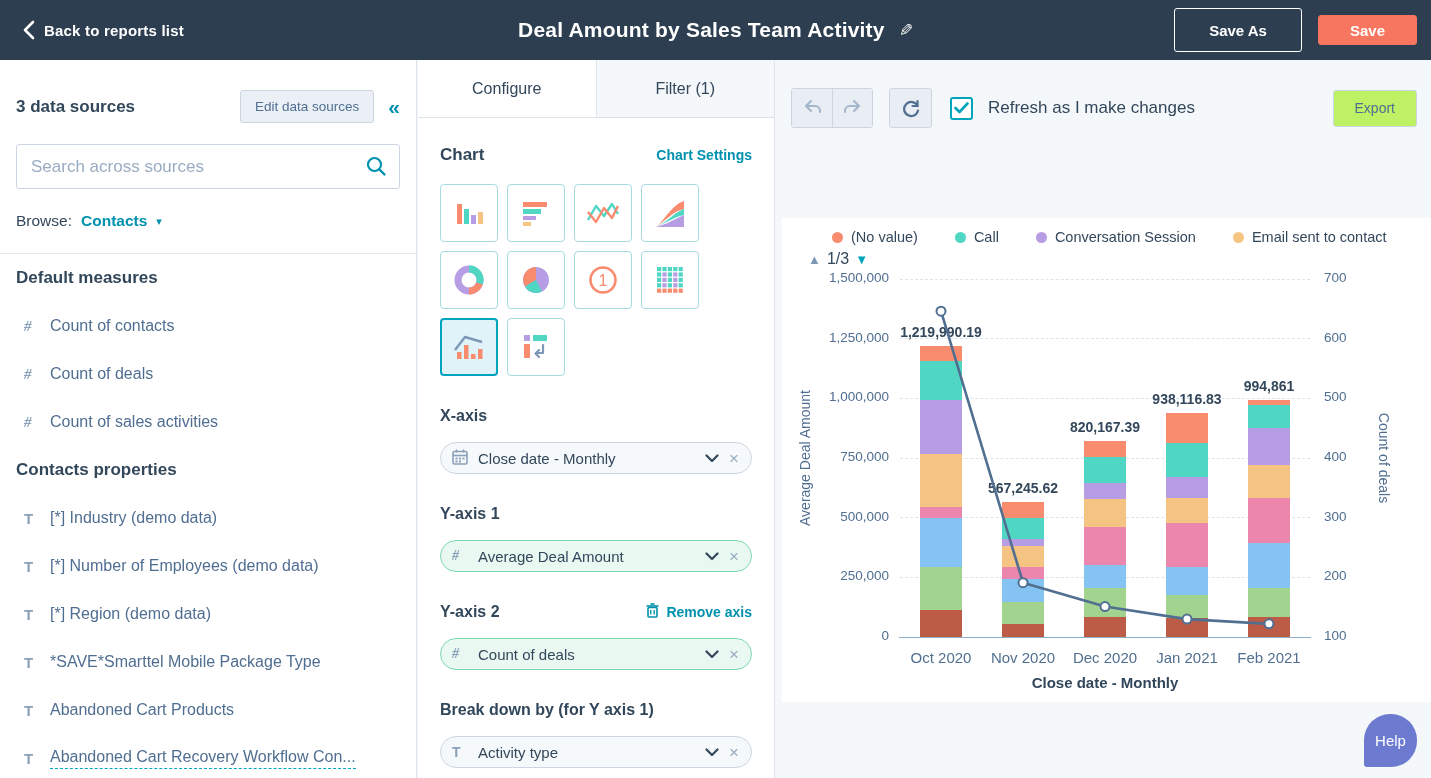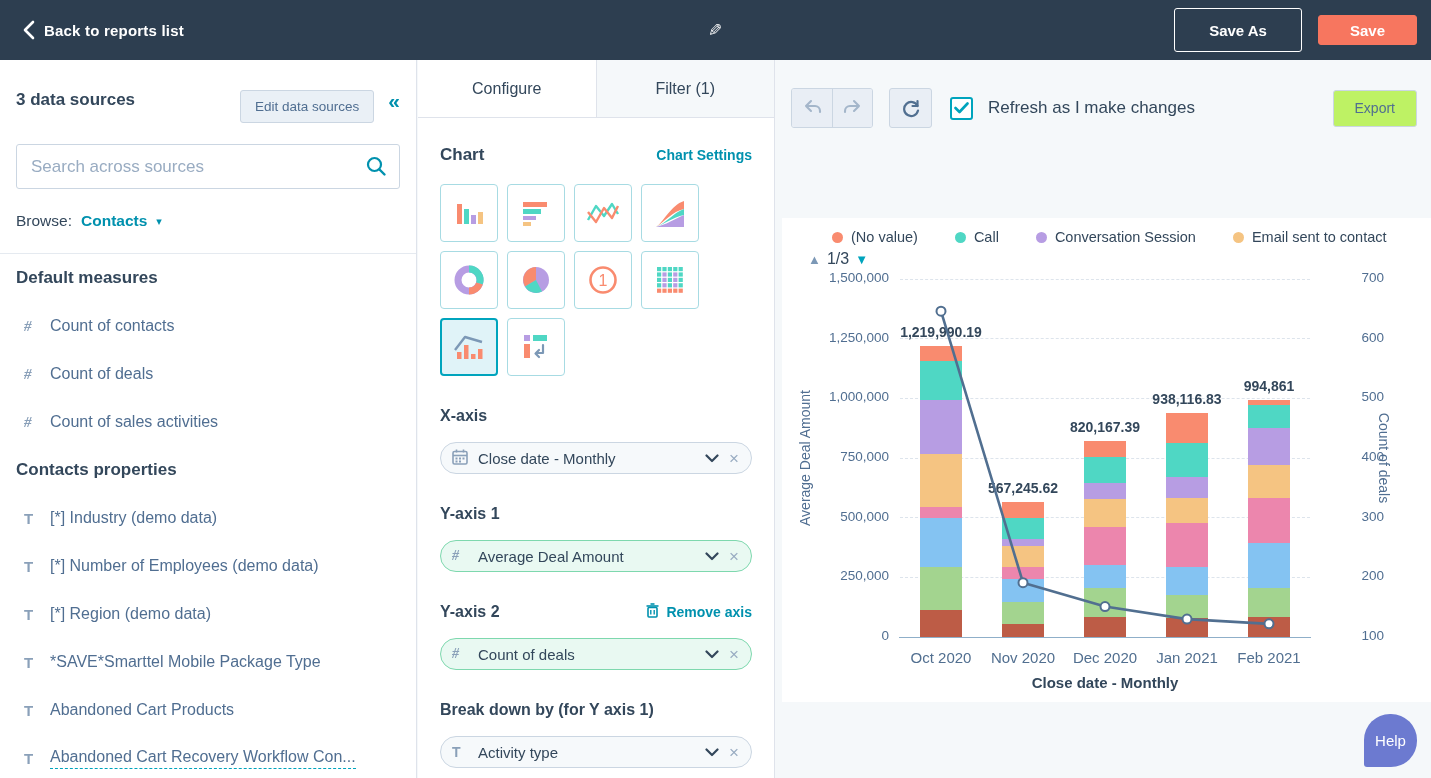--- a/index.html
+++ b/index.html
@@ -19,21 +19,21 @@
   .pencil { font-size:17px; transform:scaleX(-1); opacity:.95; }
   .hdr-btns { position:absolute; right:14px; top:0; height:60px; display:flex; align-items:center; gap:16px; }
   .btn-saveas { height:44px; padding:0 34px; background:transparent; border:1px solid #fff;
     border-radius:3px; color:#fff; font-size:15px; font-weight:bold; font-family:inherit; cursor:pointer; }
   .btn-save { height:30px; padding:0 31px; background:#f7765f; border:1px solid #f7765f;
     border-radius:3px; color:#fff; font-size:15px; font-weight:bold; font-family:inherit; cursor:pointer; }
 
   
   .sidebar { position:absolute; left:0; top:60px; width:417px; height:718px; background:#fff;
     border-right:1px solid #dfe3eb; }
-  .src-header { margin:30px 16px 10px 16px; display:flex; }
+  .src-header { margin:30px 16px 10px 16px; display:flex; align-items:center; }
   .src-heading { font-size:17px; font-weight:bold; color:#33475b; flex:0 0 auto; }
   .btn-edit { margin-left:auto; height:33px; padding:0 14px; background:#eaf0f6; border:1px solid #cbd6e2;
     border-radius:3px; color:#506e91; font-size:13.5px; font-family:inherit; cursor:pointer; }
   .collapse { margin-left:14px; color:#0091ae; font-size:21px; font-weight:bold; cursor:pointer; line-height:1; }
   .search-wrap { position:relative; margin:21px 16px 0 16px; }
   .search-input { width:100%; height:45px; border:1px solid #cbd6e2; border-radius:3px; background:#fff;
     padding:0 44px 0 14px; font-size:17px; color:#33475b; font-family:inherit; }
   .search-input::placeholder { color:#99acc2; }
   .search-icon { position:absolute; right:13px; top:11px; }
   .browse { margin:23px 16px 0 16px; display:flex; align-items:center; gap:9px; font-size:15.5px; }
@@ -106,21 +106,21 @@
   .pager-text { font-size:16px; color:#33475b; }
   .pager-down { color:#00a4bd; font-size:13px; cursor:pointer; }
 
   .plot { position:absolute; left:118px; top:61px; width:410px; height:358px; }
   .gridline { position:absolute; left:0; width:410px; border-top:1px dashed #dde4ec; }
   .gridline.zero { border-top:1px solid #8fafc9; width:412px; left:-1px; }
   .bar-seg { position:absolute; width:42px; }
   .bar-total { position:absolute; width:140px; text-align:center; font-size:14px; font-weight:bold; color:#33475b; white-space:nowrap; }
   .line-svg { position:absolute; left:0; top:0; overflow:visible; }
   .ytick-left { position:absolute; right:542px; width:100px; text-align:right; font-size:13.5px; color:#506e91; }
-  .ytick-right { position:absolute; left:542px; width:60px; text-align:right; font-size:13.5px; color:#506e91; }
+  .ytick-right { position:absolute; left:542px; width:60px; text-align:left; font-size:13.5px; color:#506e91; }
   .xtick { position:absolute; width:100px; text-align:center; font-size:15px; color:#516f90; top:431px; }
   .x-title { position:absolute; left:118px; width:410px; top:456px; text-align:center; font-size:15px;
     font-weight:bold; color:#33475b; }
   .y-title-left { position:absolute; left:-62px; top:232px; width:170px; text-align:center;
     transform:rotate(-90deg); font-size:14px; color:#506e91; }
   .y-title-right { position:absolute; left:527px; top:232px; width:150px; text-align:center;
     transform:rotate(90deg); font-size:14px; color:#506e91; }
 
   .help-fab { position:absolute; right:14px; bottom:11px; width:53px; height:53px; background:#6c7ad0;
     border:none; border-radius:26px 26px 26px 3px; color:#fff; font-size:15px; font-family:inherit;
@@ -134,20 +134,21 @@
   <div class="header">
     <div class="back">
       <span>
         <svg width="13" height="20" viewBox="0 0 13 20">
             <polyline points="11,2 3,10 11,18" fill="none" stroke="#ffffff" stroke-width="2.6" stroke-linecap="round" stroke-linejoin="round"></polyline>
           </svg>
       </span>
       <span class="back-label">Back to reports list</span>
     </div>
     <div class="title-wrap">
+      <span class="rpt-title">Deal Amount by Sales Team Activity</span>
       <span class="pencil" style="pointer-events:auto;">✎</span>
     </div>
     <div class="hdr-btns">
       <button class="btn-saveas">Save As</button>
       <button class="btn-save">Save</button>
     </div>
   </div>
 
   <div class="sidebar">
     <div class="src-header">

